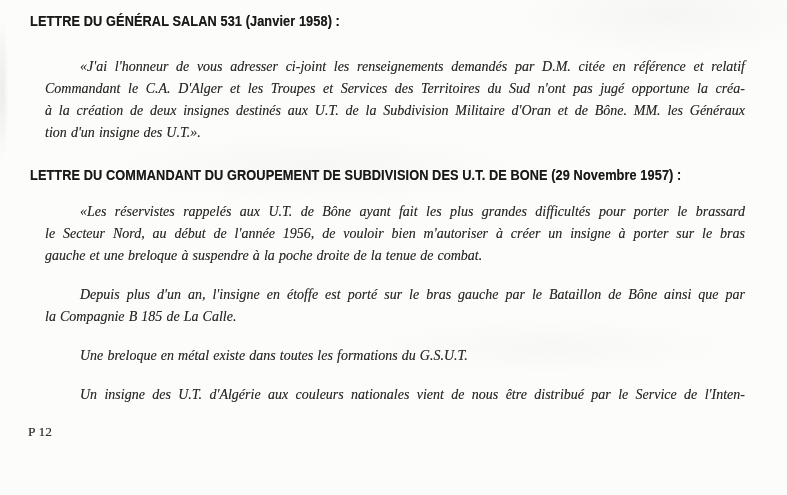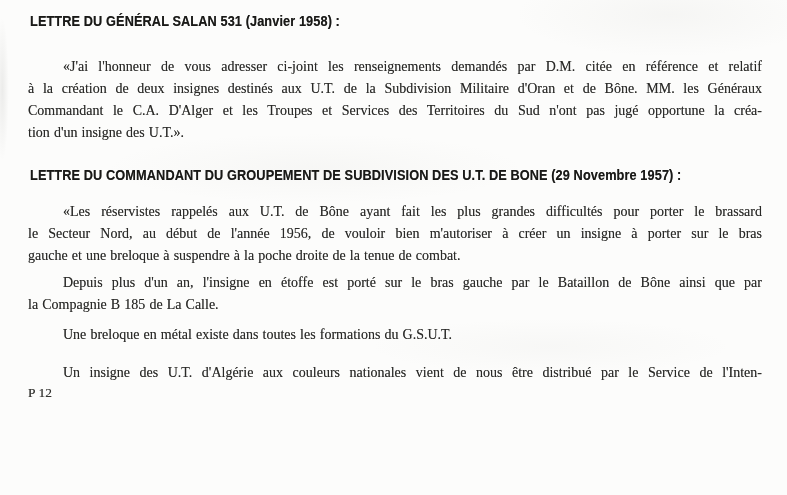--- a/index.html
+++ b/index.html
@@ -31,21 +31,21 @@
     margin-left: 2px;
     text-shadow: 0 0 0.5px rgba(25,25,23,0.55);
   }
   .heading .ht {
     display: inline-block;
     transform: scaleX(0.88);
     transform-origin: 0 60%;
     white-space: nowrap;
     letter-spacing: 0.1px;
   }
-  .para { margin: 0; }
+  .para { margin: 17px; font-style: italic; }
   .line {
     font-size: 14px;
     line-height: 22px;
     white-space: nowrap;
     text-align: justify;
     text-align-last: justify;
     word-spacing: 0.6px;
     text-shadow: 0 0 0.4px rgba(42,42,40,0.5);
   }
   .line.first { padding-left: 35px; }
@@ -67,22 +67,22 @@
 <body>
 
 <div class="page">
 
   <div class="heading h1">
     <span class="ht">LETTRE DU GÉNÉRAL SALAN 531 (Janvier 1958) :</span>
   </div>
 
   <div class="para p1">
     <div class="line first">«J'ai l'honneur de vous adresser ci-joint les renseignements demandés par D.M. citée en référence et relatif</div>
+    <div class="line">Commandant le C.A. D'Alger et les Troupes et Services des Territoires du Sud n'ont pas jugé opportune la créa-</div>
     <div class="line">à la création de deux insignes destinés aux U.T. de la Subdivision Militaire d'Oran et de Bône. MM. les Généraux</div>
-    <div class="line">Commandant le C.A. D'Alger et les Troupes et Services des Territoires du Sud n'ont pas jugé opportune la créa-</div>
     <div class="line last">tion d'un insigne des U.T.».</div>
   </div>
 
   <div class="heading h2">
     <span class="ht">LETTRE DU COMMANDANT DU GROUPEMENT DE SUBDIVISION DES U.T. DE BONE (29 Novembre 1957) :</span>
   </div>
 
   <div class="para p2">
     <div class="line first">«Les réservistes rappelés aux U.T. de Bône ayant fait les plus grandes difficultés pour porter le brassard</div>
     <div class="line">le Secteur Nord, au début de l'année 1956, de vouloir bien m'autoriser à créer un insigne à porter sur le bras</div>

